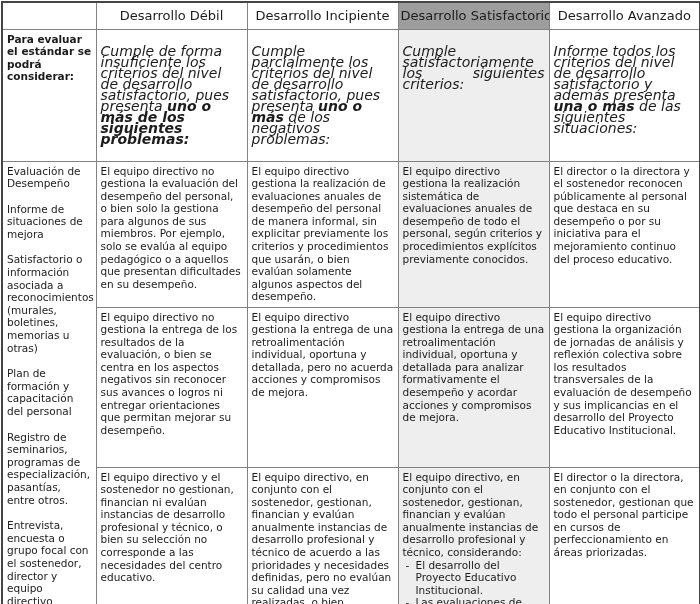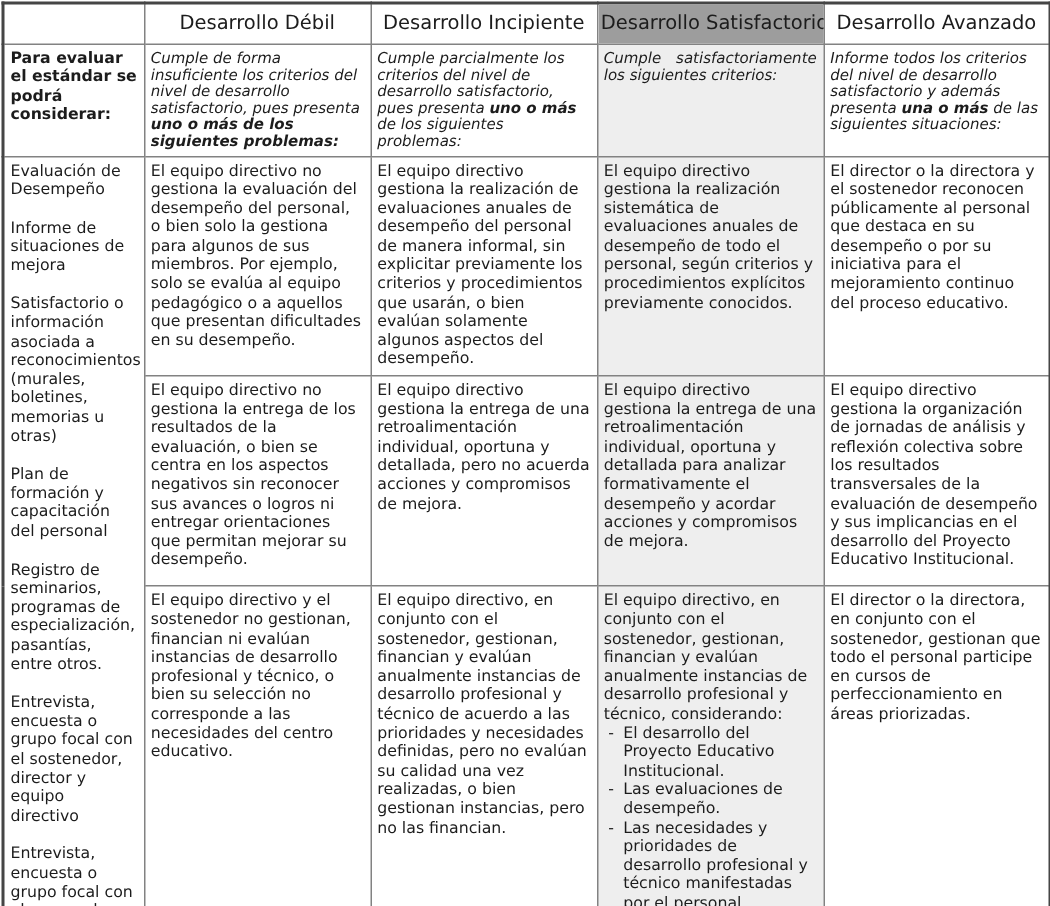--- a/index.html
+++ b/index.html
@@ -32,33 +32,33 @@
     font-size:13px;
     line-height:13px;
     white-space:nowrap;
     overflow:hidden;
     height:27px;
     padding:2px;
   }
   td.hdr-sat { background:#9d9d9d;text-align:right; }
   td.crit {
     font-style:italic;
-    font-size:10px;
+    font-size:14px;
     line-height:11px;
     height:59px;
-    padding:4px 4px;
+    padding:16px 4px;
   }
   td.crit b { font-style:italic; }
   td.sat { background:#eeeeee; }
   td.rowhdr { font-weight:bold; font-size:10.5px; line-height:12.6px; }
   td.crit-sat { text-align:justify;font-style:italic; }
   .ev-item { margin-bottom:13px; }
   .ev-item:last-child { margin-bottom:0; }
   tr.r1 td { height:146px; }
-  tr.r2 td { height:140px; }
+  tr.r2 td { height:160px; }
   tr.r3 td { height:226px; }
   .s-intro { margin-bottom:0; }
   .s-bullet { position:relative; padding-left:13px; }
   .s-bullet::before { content:"-"; position:absolute; left:3px; top:0; }
 </style>
 </head>
 <body>
 
 <table class="rubric">
   <colgroup>
@@ -74,21 +74,21 @@
     <td class="hdr"></td>
     <td class="hdr">Desarrollo Débil</td>
     <td class="hdr">Desarrollo Incipiente</td>
     <td class="hdr hdr-sat">Desarrollo Satisfactorio</td>
     <td class="hdr">Desarrollo Avanzado</td>
   </tr>
 
   <tr>
     <td class="rowhdr">Para evaluar el estándar se podrá considerar:</td>
     <td class="crit"><span>Cumple de forma insuficiente los criterios del nivel de desarrollo satisfactorio, pues presenta </span><b>uno o más de los siguientes problemas:</b><span></span></td>
-    <td class="crit"><span>Cumple parcialmente los criterios del nivel de desarrollo satisfactorio, pues presenta </span><b>uno o más</b><span> de los siguientes problemas:</span></td>
+    <td class="crit"><span>Cumple parcialmente los criterios del nivel de desarrollo satisfactorio, pues presenta </span><b>uno o más</b><span> de los negativos problemas:</span></td>
     <td class="crit crit-sat sat"><span>Cumple satisfactoriamente los siguientes criterios:</span><b></b><span></span></td>
     <td class="crit"><span>Informe todos los criterios del nivel de desarrollo satisfactorio y además presenta </span><b>una o más</b><span> de las siguientes situaciones:</span></td>
   </tr>
 
   <tr class="r1">
     <td rowspan="3">
       <div class="ev-item">Evaluación de Desempeño</div>
       <div class="ev-item">Informe de situaciones de mejora</div>
       <div class="ev-item">Satisfactorio o información asociada a reconocimientos (murales, boletines, memorias u otras)</div>
       <div class="ev-item">Plan de formación y capacitación del personal</div>

